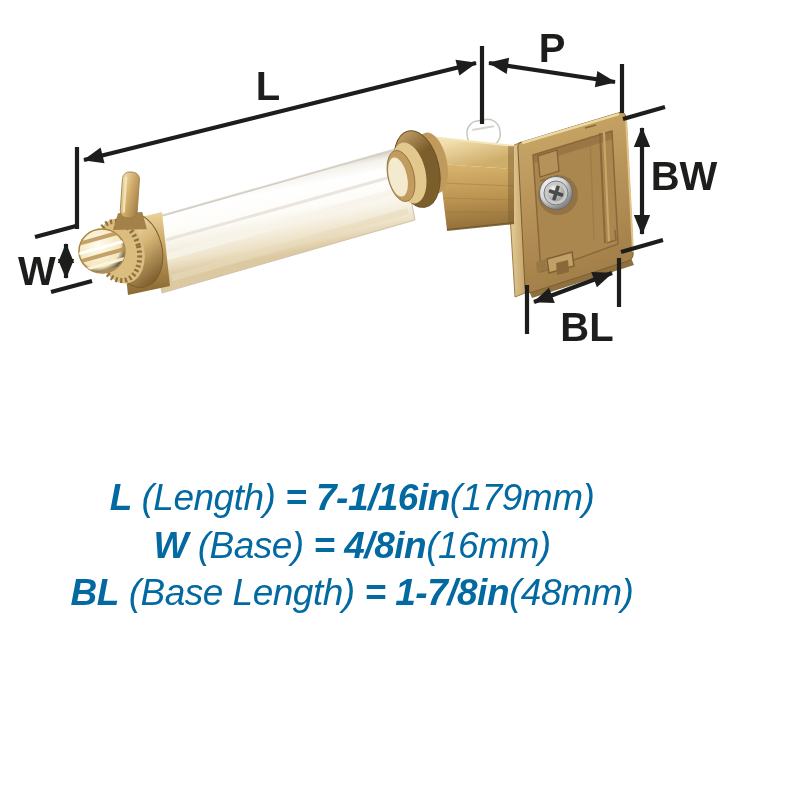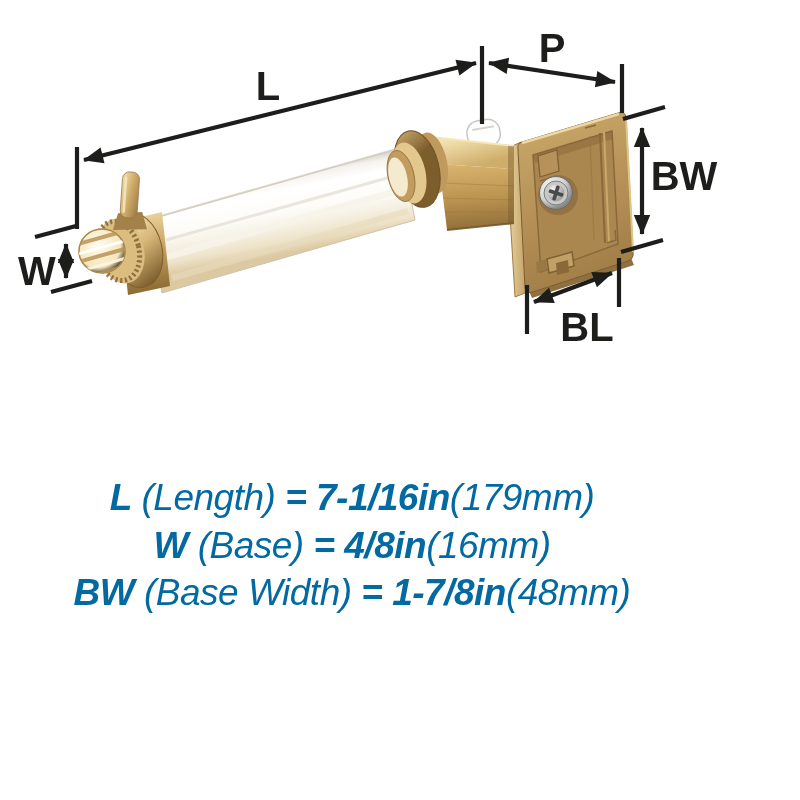--- a/index.html
+++ b/index.html
@@ -205,19 +205,19 @@
       <span class="b">=</span>
       <span class="b">7-1/16in</span><span class="r">(179mm)</span>
     </div>
     <div class="spec-line">
       <span class="b">W</span>
       <span class="r">(Base)</span>
       <span class="b">=</span>
       <span class="b">4/8in</span><span class="r">(16mm)</span>
     </div>
     <div class="spec-line">
-      <span class="b">BW</span>
-      <span class="r">(Base Width)</span>
+      <span class="b">BL</span>
+      <span class="r">(Base Length)</span>
       <span class="b">=</span>
       <span class="b">1-7/8in</span><span class="r">(48mm)</span>
     </div>
   </div>
 </div>
 
 </body></html>

